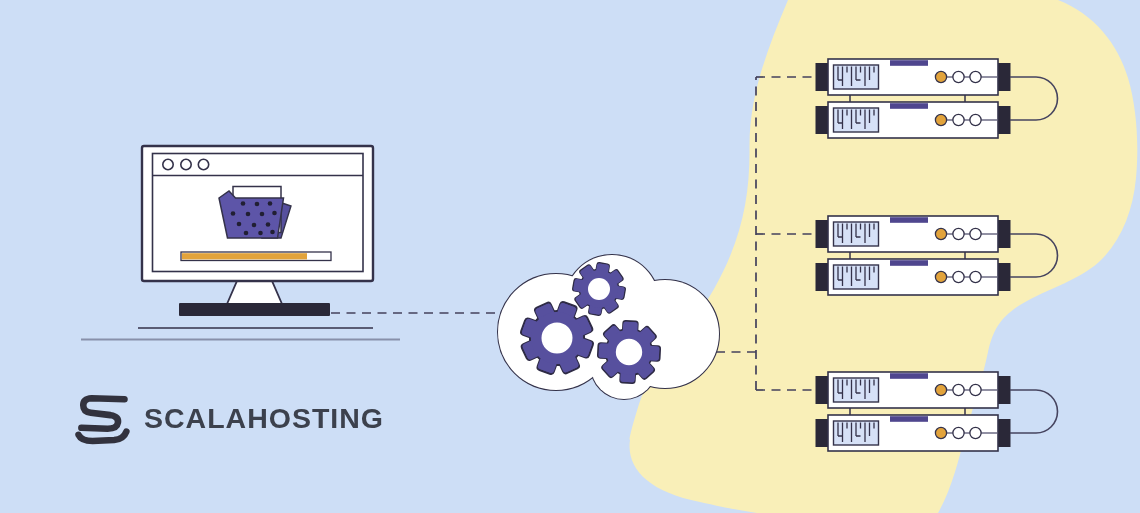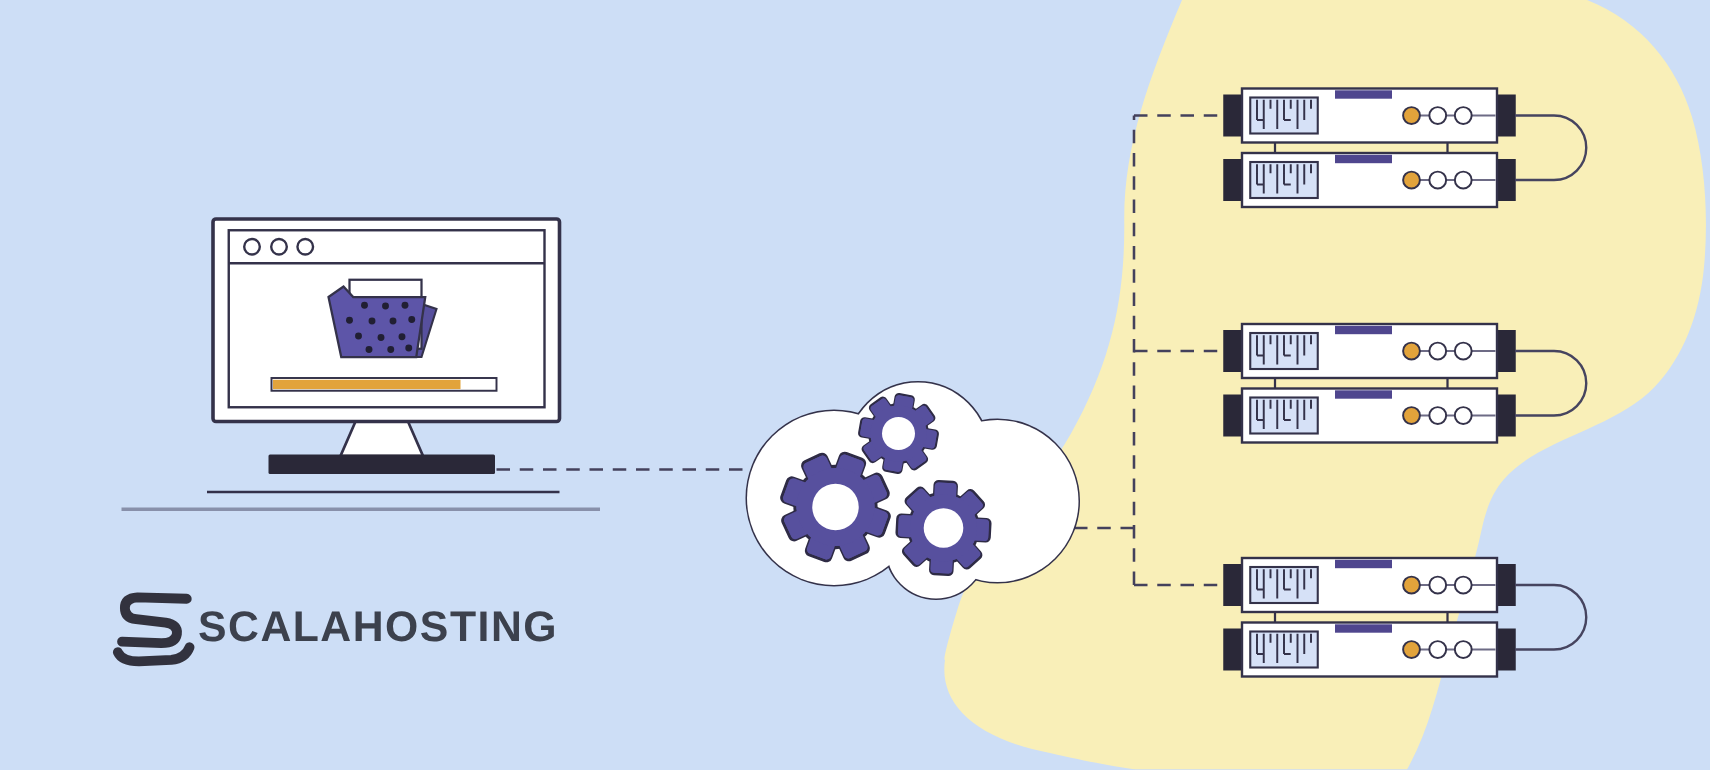--- a/index.html
+++ b/index.html
@@ -5,21 +5,21 @@
   html,body{margin:0;padding:0;}
   body{
     width:1140px;height:513px;overflow:hidden;
     font-family:"Liberation Sans", sans-serif;
     background:#cddef6;
   }
   .stage{position:relative;width:1140px;height:513px;background:#cddef6;}
   .stage > svg{position:absolute;left:0;top:0;}
   .logo{
     position:absolute;left:72px;top:386px;
-    display:flex;align-items:center;
+    display:flex;align-items:center;gap:12px;
     width:330px;height:62px;
   }
   .logo .brand-text{
     font-size:28.5px;font-weight:700;letter-spacing:1px;
     color:#3c414d;line-height:1;padding-top:2px;
     font-family:"Liberation Sans", sans-serif;
   }
 </style>
 </head>
 <body>

